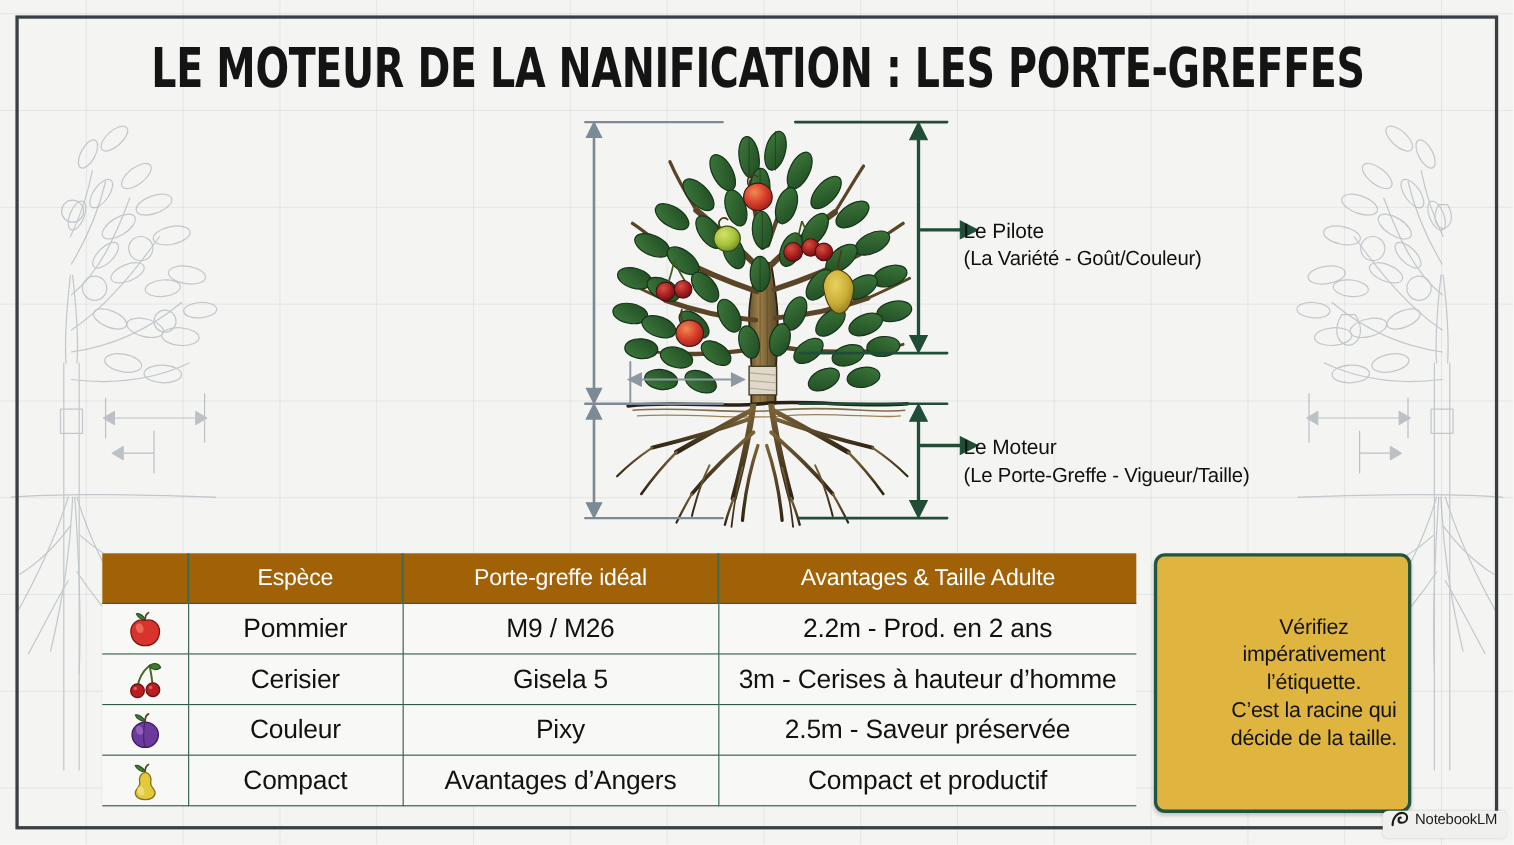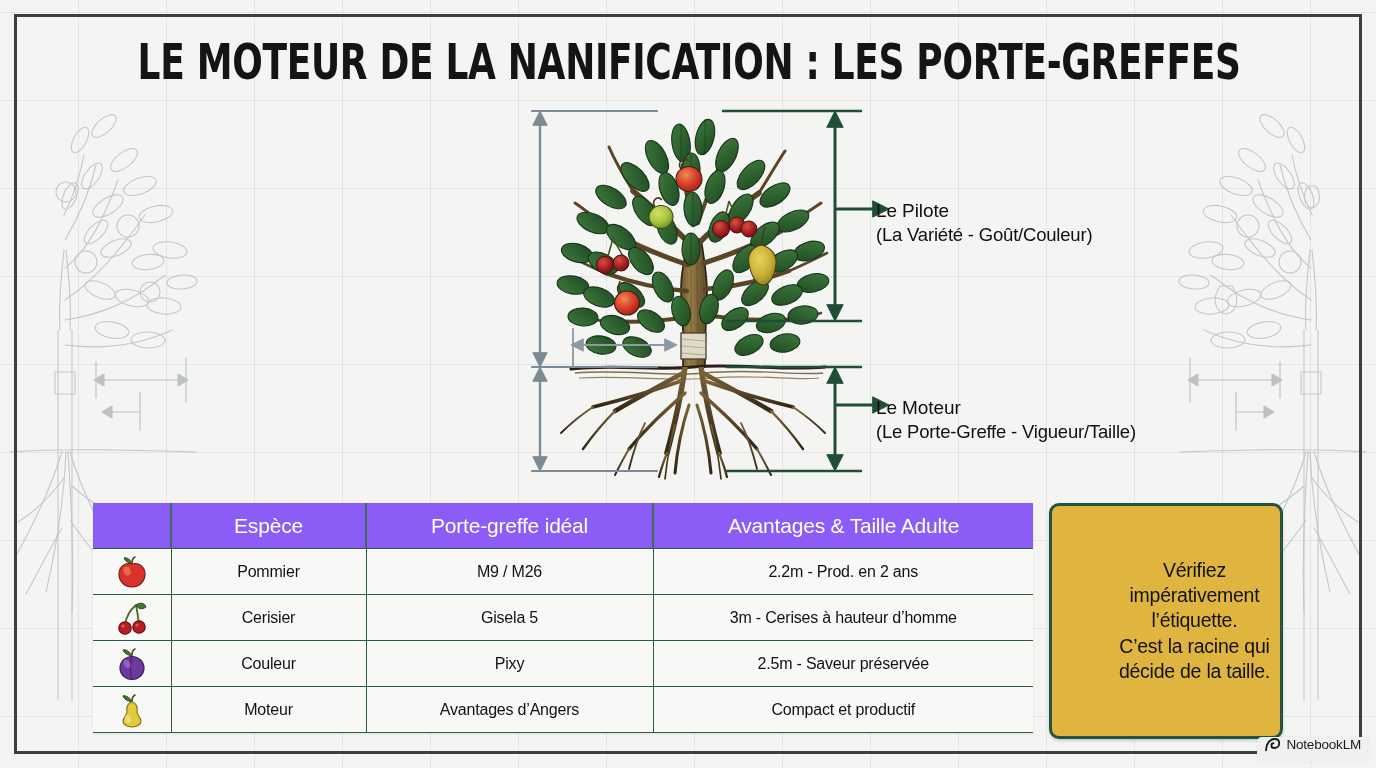--- a/index.html
+++ b/index.html
@@ -108,36 +108,36 @@
     width: 940px;
   }
   table.spec {
     border-collapse: collapse;
     width: 100%;
     table-layout: fixed;
     background: #f8f8f6;
     box-shadow: 0 1px 2px rgba(0,0,0,.09);
   }
   table.spec th {
-    background: #8b5cf6;
+    background: #a16207;
     color: #ffffff;
     font-weight: normal;
     font-size: 21px;
     letter-spacing: -0.2px;
     height: 45px;
     border-right: 2px solid #3c6b56;
     padding: 0 6px;
   }
   table.spec th:last-child { border-right: none; }
   table.spec td {
     border: 1.6px solid #2c5a45;
     border-left: none;
     border-right: 1.6px solid #2c5a45;
     text-align: center;
-    font-size: 16px;
+    font-size: 24px;
     letter-spacing: -0.2px;
     height: 45px;
     color: #121212;
     padding: 0 6px;
   }
   table.spec td:last-child { border-right: none; }
   table.spec tr td:first-child {
     border-left: none;
   }
   .col-icon  { width: 78px; }
@@ -634,21 +634,21 @@
           <td class="fruit-cell">
             <svg width="40" height="40" viewBox="0 0 40 40">
               <path d="M20 11 C17 7 13 5 11 6 C12 9 15 11 20 12 Z" fill="#3f7a2e" stroke="#23501b" stroke-width="1"></path>
               <path d="M20 11 C20 8 21 6 23 5" fill="none" stroke="#5a4424" stroke-width="1.6" stroke-linecap="round"></path>
               <path d="M20 12 C16 13 14 17 15 21 C16 25 11 27 11 31
                        C11 34.5 15 37 20 37 C25 37 29 34.5 29 31
                        C29 27 24 25 25 21 C26 17 24 13 20 12 Z" fill="#e3c93c" stroke="#8a7417" stroke-width="1.2"></path>
               <ellipse cx="16" cy="29" rx="3" ry="4.2" fill="#f3e389" opacity=".7" transform="rotate(-18 16 29)"></ellipse>
             </svg>
           </td>
-          <td>Moteur</td>
+          <td>Compact</td>
           <td>Avantages d’Angers</td>
           <td>Compact et productif</td>
         </tr>
       </tbody>
     </table>
   </div>
 
   <div id="warn-box">
     <div class="warn-text">Vérifiez
 impérativement

